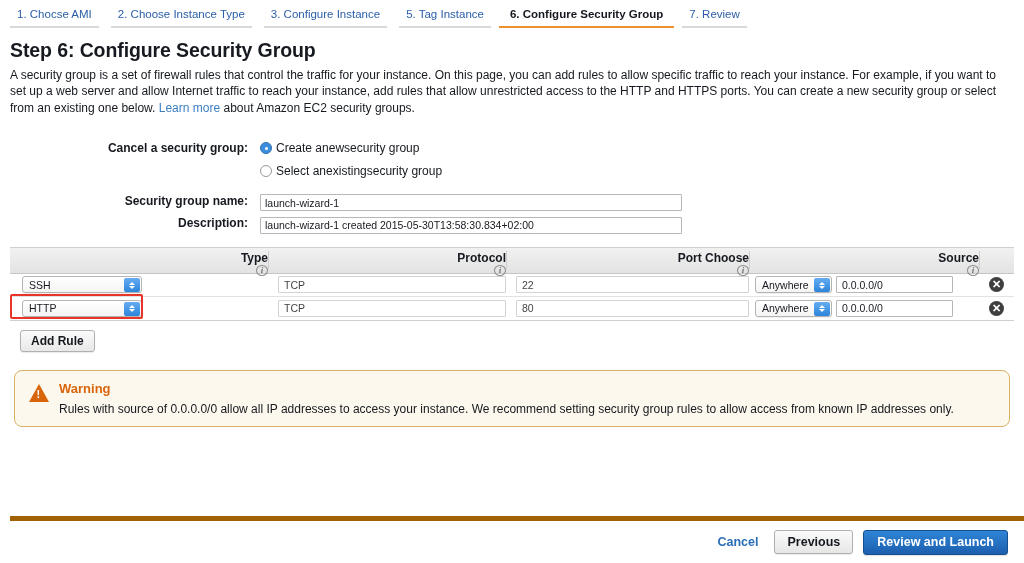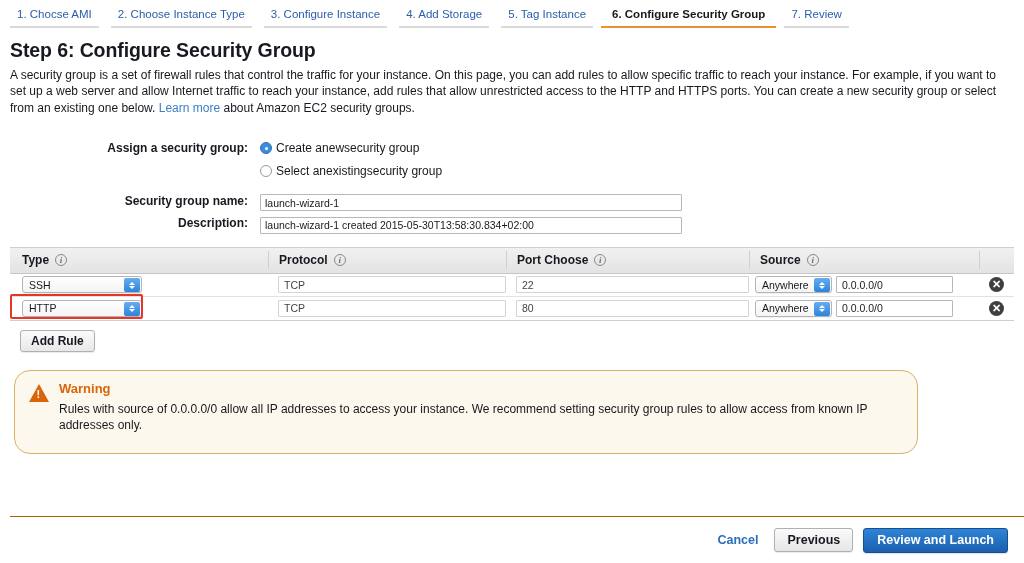--- a/index.html
+++ b/index.html
@@ -141,24 +141,25 @@
     height: 26px;
     align-items: center;
     background: linear-gradient(to bottom, #f1f1f1, #e3e3e3);
     border-bottom: 1px solid #c6c6c6;
   }
   .th {
     font-size: 12px;
     font-weight: bold;
     color: #16191f;
     display: flex;
-    align-items: center;
+    align-items: flex-end;
     height: 18px;
     padding-left: 10px;
     border-left: 1px solid #cfcfcf;
+    flex-direction: column;
   }
   .th:first-child { border-left: none; padding-left: 12px; }
   .col-type   { width: 258px; }
   .col-proto  { width: 238px; }
   .col-port   { width: 243px; }
   .col-source { width: 230px; }
   .col-del    { width: 35px; flex: 1; }
 
   .info-icon {
     display: inline-flex;
@@ -280,26 +281,26 @@
     border: 1px solid #b0b0b0;
     border-radius: 3px;
     background: linear-gradient(to bottom, #fbfbfb, #e8e8e8);
     box-shadow: 0 1px 1px rgba(0,0,0,0.08);
     cursor: pointer;
   }
 
   
   .warning-box {
     margin: 18px 10px 0 14px;
-    width: 904px;
+    width: 996px;
     border: 1px solid #d9b166;
-    border-radius: 16px;
+    border-radius: 8px;
     background: #fdf8ed;
     display: flex;
-    padding: 10px 12px 20px 12px;
+    padding: 10px 12px 9px 12px;
   }
   .warn-icon {
     width: 0; height: 0;
     border-left: 10px solid transparent;
     border-right: 10px solid transparent;
     border-bottom: 18px solid #d9650b;
     position: relative;
     margin: 3px 10px 0 2px;
     flex: 0 0 auto;
   }
@@ -322,21 +323,21 @@
     font-size: 12px;
     color: #16191f;
     line-height: 16px;
   }
 
   
   .footer {
     position: absolute;
     left: 10px; right: 0; bottom: 0;
     height: 47px;
-    border-top: 1px solid #a16207;
+    border-top: 5px solid #a16207;
     display: flex;
     align-items: center;
     justify-content: flex-end;
     padding-right: 16px;
     gap: 10px;
     background: #ffffff;
   }
   .link-btn {
     font-size: 12.5px;
     font-weight: bold;
@@ -373,40 +374,39 @@
 
   .rel { position: relative; }
 </style>
 </head>
 <body>
 
 <div class="wizard-tabs">
   <div class="wizard-tab">1. Chocse AMI</div>
   <div class="wizard-tab">2. Choose Instance Type</div>
   <div class="wizard-tab">3. Configure Instance</div>
-  <div class="wizard-tab">4. Add Storage</div>
   <div class="wizard-tab">5. Tag Instance</div>
   <div class="wizard-tab active">6. Configure Security Group</div>
   <div class="wizard-tab">7. Review</div>
 </div>
 
 <div class="page-wrap">
 
   
   <div class="page-title">Step 6: Configure Security Group</div>
 
   <div class="page-desc">
     <span>A security group is a set of firewall rules that control the traffic for your instance. On this page, you can add rules to allow specific traffic to reach your instance. For example, if you want to set up a web server and allow Internet traffic to reach your instance, add rules that allow unrestricted access to the HTTP and HTTPS ports. You can create a new security group or select from an existing one below. </span><a href="#">Learn more</a><span> about Amazon EC2 security groups.</span>
   </div>
 
   
   <div class="form-block">
 
     <div class="form-row">
-      <div class="form-label">Assign a security group:</div>
+      <div class="form-label">Cancel a security group:</div>
       <div class="form-field">
         <div class="radio-line">
           <span class="radio checked"></span>
           <span>Create a </span>
             <b>new</b>
             <span> security group</span>
         </div>
         <div class="radio-line">
           <span class="radio"></span>
           <span>Select an </span>

